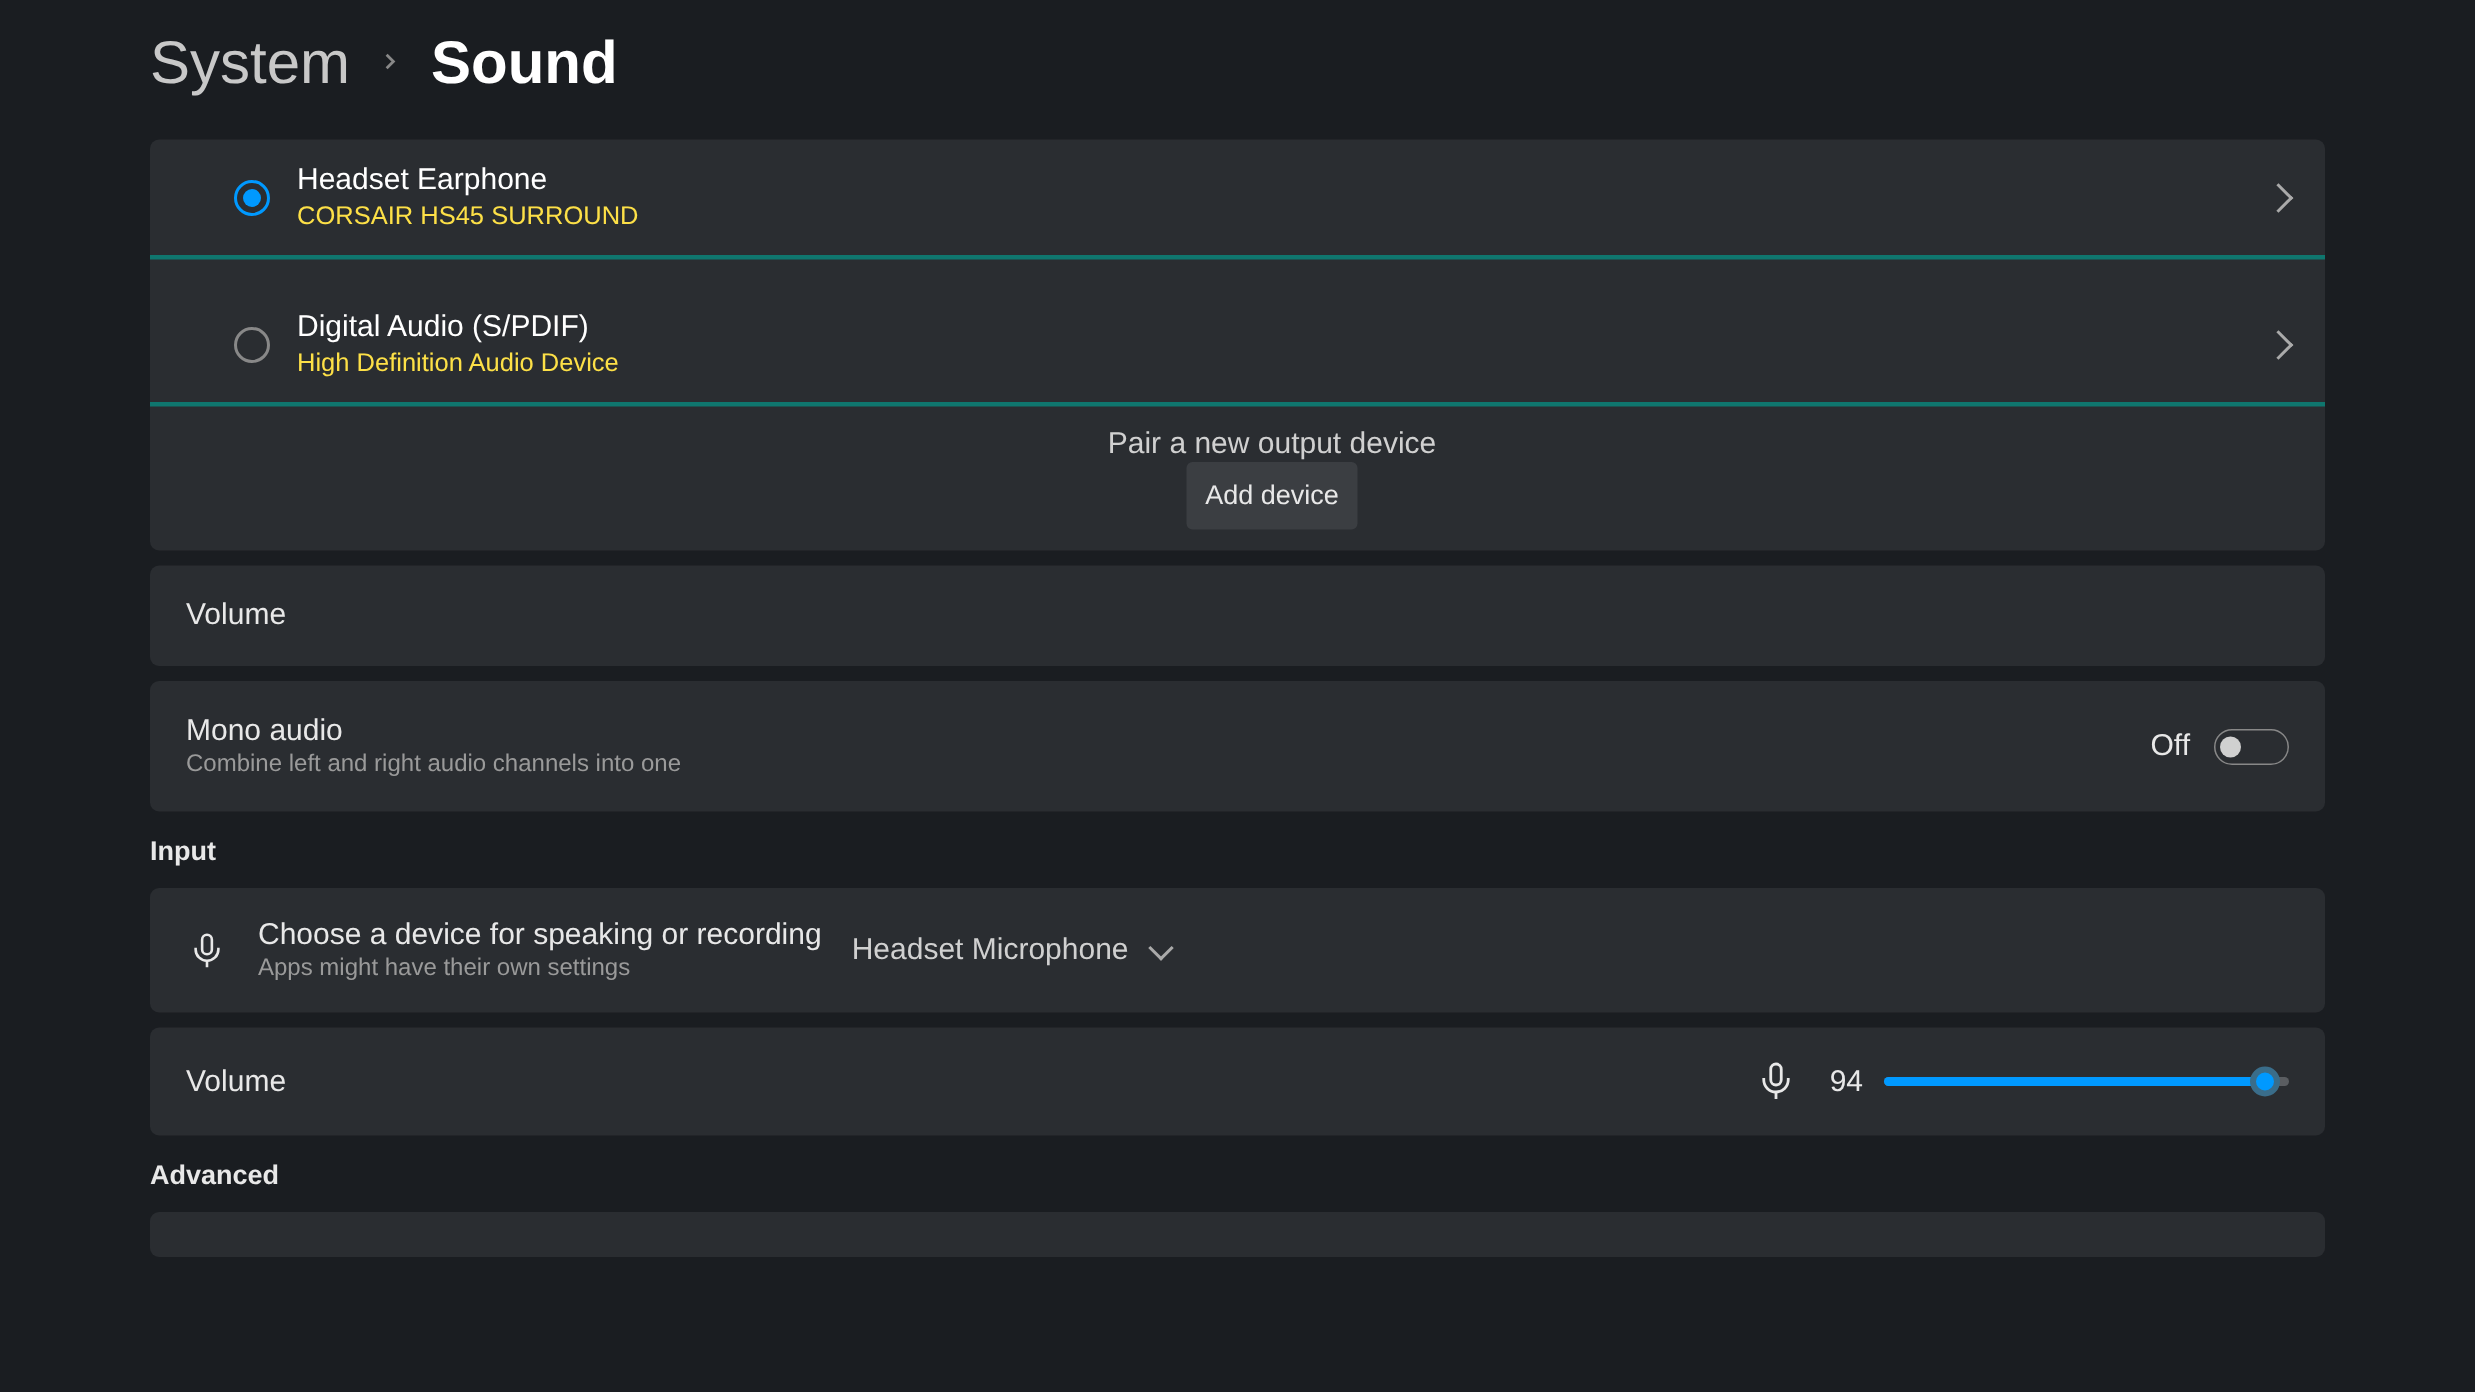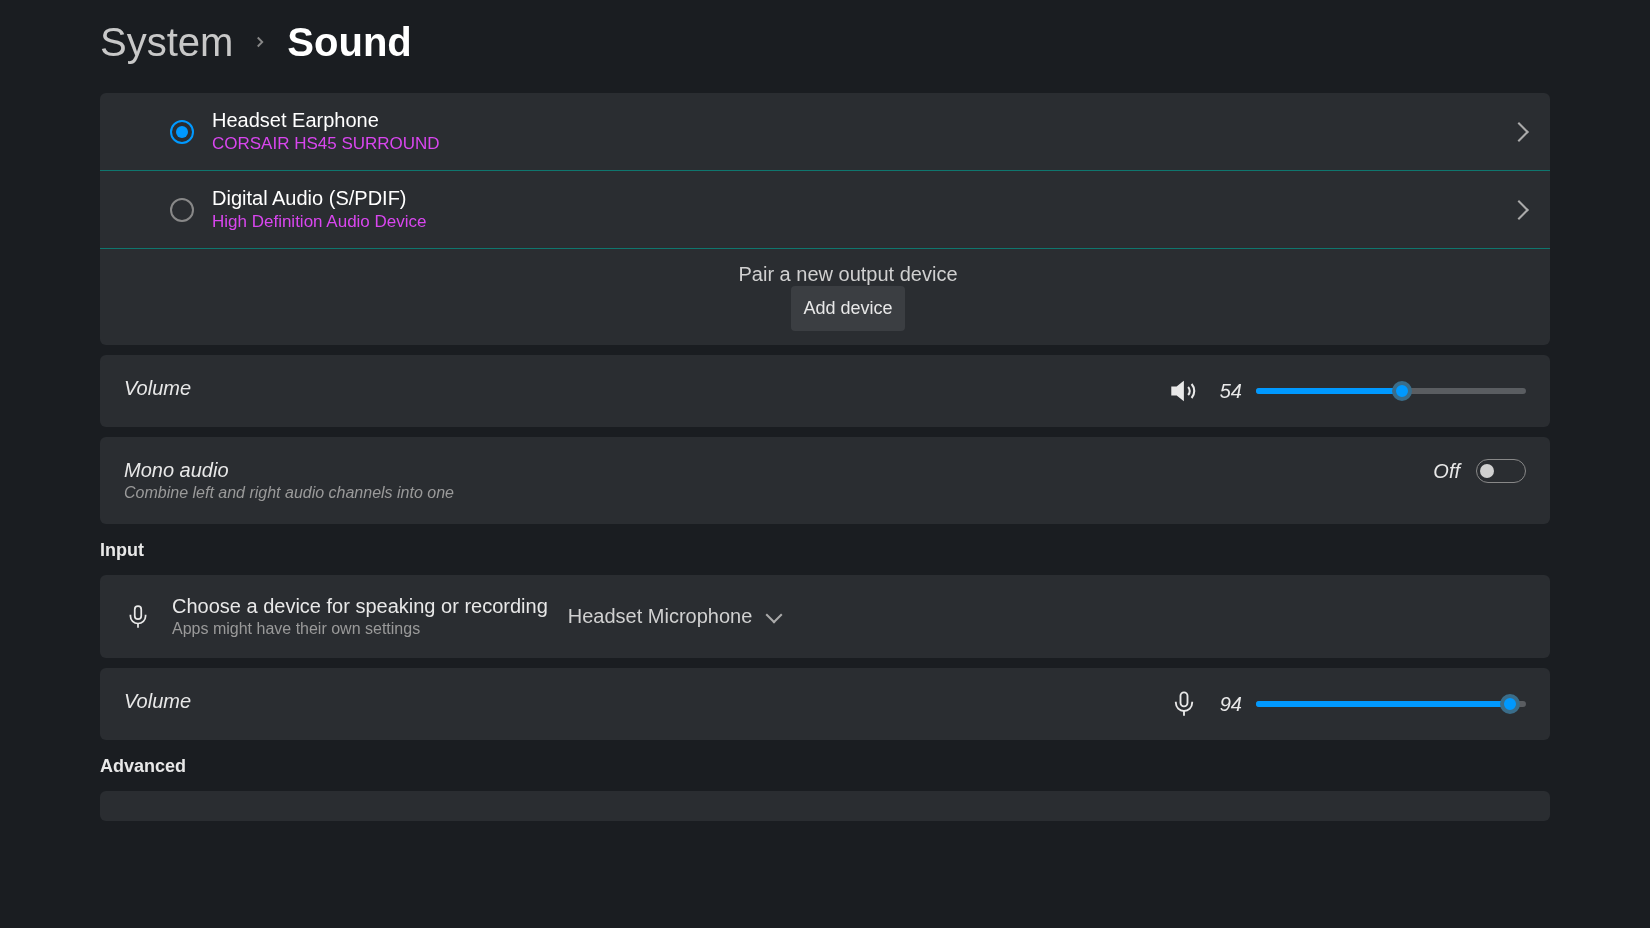--- a/index.html
+++ b/index.html
@@ -33,23 +33,24 @@
   color: #ffffff;
 }
 .card {
   background: #2a2d31;
   border-radius: 6px;
   margin-bottom: 10px;
 }
 .device-row {
   display: flex;
   align-items: center;
-  padding: 16px 24px 16px 70px;
-  border-bottom: 1px solid #0f766e;
+  padding: 16px 24px 16px 56px;
+  border-bottom: 3px solid #0f766e;
   position: relative;
+  margin-top: 18px;
 }
 .device-row:last-child { border-bottom: none; }
 .radio {
   width: 24px;
   height: 24px;
   border-radius: 50%;
   border: 2px solid #888;
   display: flex;
   align-items: center;
   justify-content: center;
@@ -59,21 +60,21 @@
 .radio.selected { border-color: #0099ff; }
 .radio.selected::after {
   content: "";
   width: 12px;
   height: 12px;
   border-radius: 50%;
   background: #0099ff;
 }
 .device-info { flex: 1; }
 .device-name { font-size: 20px; color: #ffffff; }
-.device-sub { font-size: 17px; color: #d946ef; margin-top: 2px; }
+.device-sub { font-size: 17px; color: #fde047; margin-top: 2px; }
 .chevron-right {
   width: 14px;
   height: 14px;
   border-top: 2px solid #aaa;
   border-right: 2px solid #aaa;
   transform: rotate(45deg);
 }
 .chevron-down {
   width: 12px;
   height: 12px;
@@ -94,23 +95,22 @@
   background: #3b3e42;
   color: #e8e8e8;
   border: none;
   padding: 12px 12px;
   font-size: 18px;
   border-radius: 4px;
   cursor: pointer;
 }
 .setting-row {
   display: flex;
-  align-items: flex-start;
+  align-items: center;
   padding: 22px 24px;
-  font-style: italic;
 }
 .setting-row .label-block { flex: 1; }
 .setting-title { font-size: 20px; color: #e8e8e8; }
 .setting-sub { font-size: 16px; color: #9a9a9a; margin-top: 2px; }
 .volume-controls {
   display: flex;
   align-items: center;
   gap: 14px;
 }
 .vol-icon { width: 28px; height: 28px; color: #e8e8e8; }
@@ -223,34 +223,20 @@
     </div>
     <div class="pair-row">
       <span class="pair-label">Pair a new output device</span>
       <button class="add-btn">Add device</button>
     </div>
   </div>
 
   <div class="card setting-row">
     <div class="label-block">
       <div class="setting-title">Volume</div>
-    </div>
-    <div class="volume-controls">
-      <span class="vol-icon">
-        <svg viewBox="0 0 24 24" fill="none" stroke="#e8e8e8" stroke-width="1.8">
-            <polygon points="11 5 6 9 2 9 2 15 6 15 11 19 11 5" fill="#e8e8e8"></polygon>
-            <path d="M15.5 8.5a5 5 0 0 1 0 7"></path>
-            <path d="M18.5 6a9 9 0 0 1 0 12"></path>
-          </svg>
-      </span>
-      <span class="vol-value">54</span>
-      <div class="slider">
-        <div class="slider-fill" style="width:54%"></div>
-        <div class="slider-thumb" style="left:54%"></div>
-      </div>
     </div>
   </div>
 
   <div class="card setting-row">
     <div class="label-block">
       <div class="setting-title">Mono audio</div>
       <div class="setting-sub">Combine left and right audio channels into one</div>
     </div>
     <div class="toggle-wrap">
       <span class="toggle-label">Off</span>

